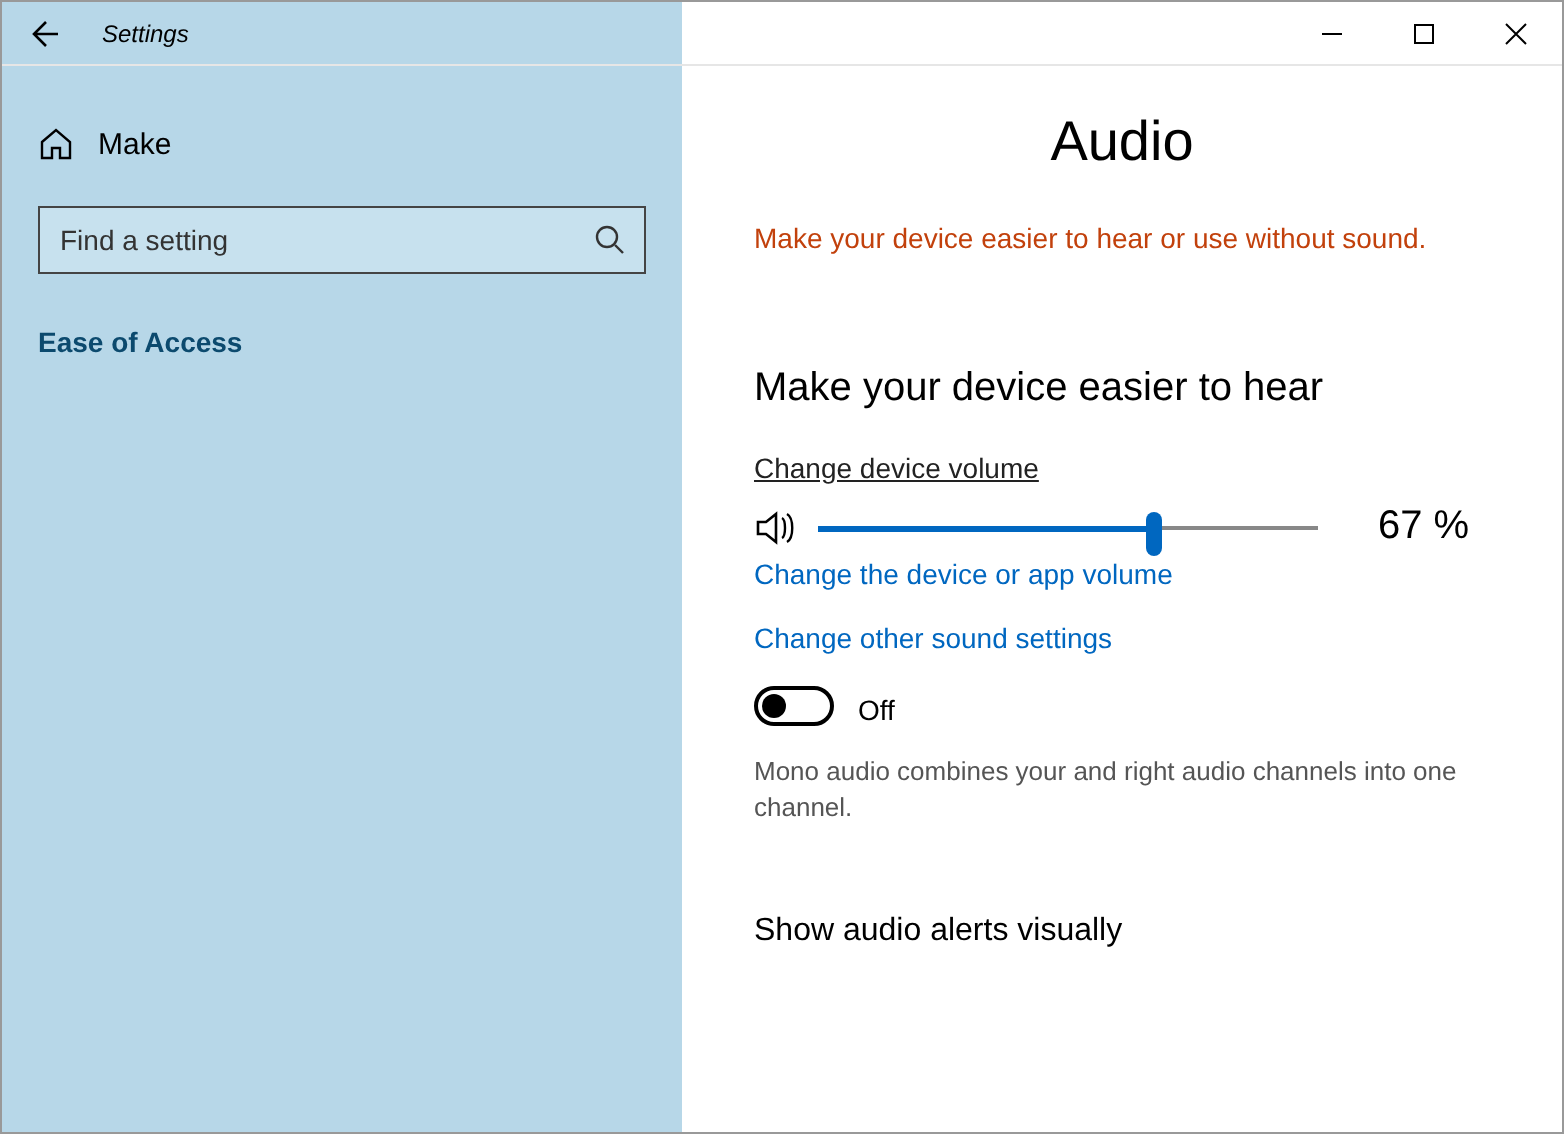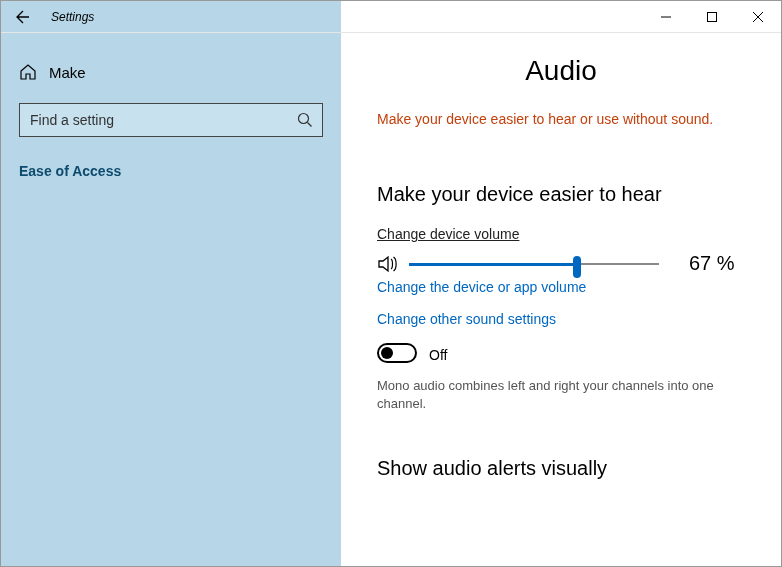--- a/index.html
+++ b/index.html
@@ -28,21 +28,21 @@
   .track-bg { position:absolute; left:0; right:0; top:8px; height:2px; background:#888; }
   .track-fill { position:absolute; left:0; top:8px; height:3px; background:#0067c0; }
   .thumb { position:absolute; top:1px; width:8px; height:22px; background:#0067c0; border-radius:4px; transform:translateX(-4px); }
   .pct { font-size:20px; color:#000; margin-left:20px; }
   .link { font-size:14px; color:#0067c0; margin-bottom: 16px; display:block; cursor:pointer; }
   .toggle-row { display:flex; align-items:flex-end; gap:12px; margin-top:8px; margin-bottom:14px; }
   .toggle { width:40px; height:20px; border:2px solid #000; border-radius:20px; position:relative; }
   .toggle .knob { width:12px; height:12px; background:#000; border-radius:50%; position:absolute; top:2px; left:2px; }
   .toggle-label { font-size:14px; color:#000; }
   .desc { font-size:13px; color:#555; line-height:1.4; max-width: 380px; }
-  .h2b { font-size:20px; font-weight:400; color:#000; margin-top: 44px; }
+  .h2b { font-size:16px; font-weight:400; color:#000; margin-top: 44px; }
   svg { display:block; }
 </style>
 </head>
 <body>
 
 <div class="window">
   <div class="titlebar">
     <div class="left">
       <div class="back">
         <svg width="16" height="16" viewBox="0 0 16 16">
@@ -107,18 +107,18 @@
       </div>
       <a class="link">Change the device or app volume</a>
       <a class="link">Change other sound settings</a>
 
       <div class="toggle-row">
         <div class="toggle">
           <div class="knob"></div>
         </div>
         <div class="toggle-label">Off</div>
       </div>
-      <div class="desc">Mono audio combines left and right your channels into one channel.</div>
+      <div class="desc">Mono audio combines your and right audio channels into one channel.</div>
 
       <div class="h2b">Show audio alerts visually</div>
     </div>
   </div>
 </div>
 
 </body></html>

